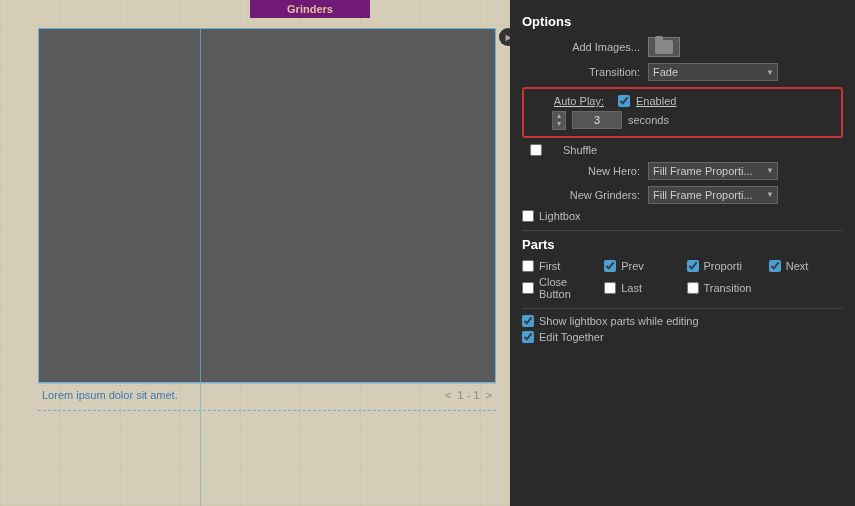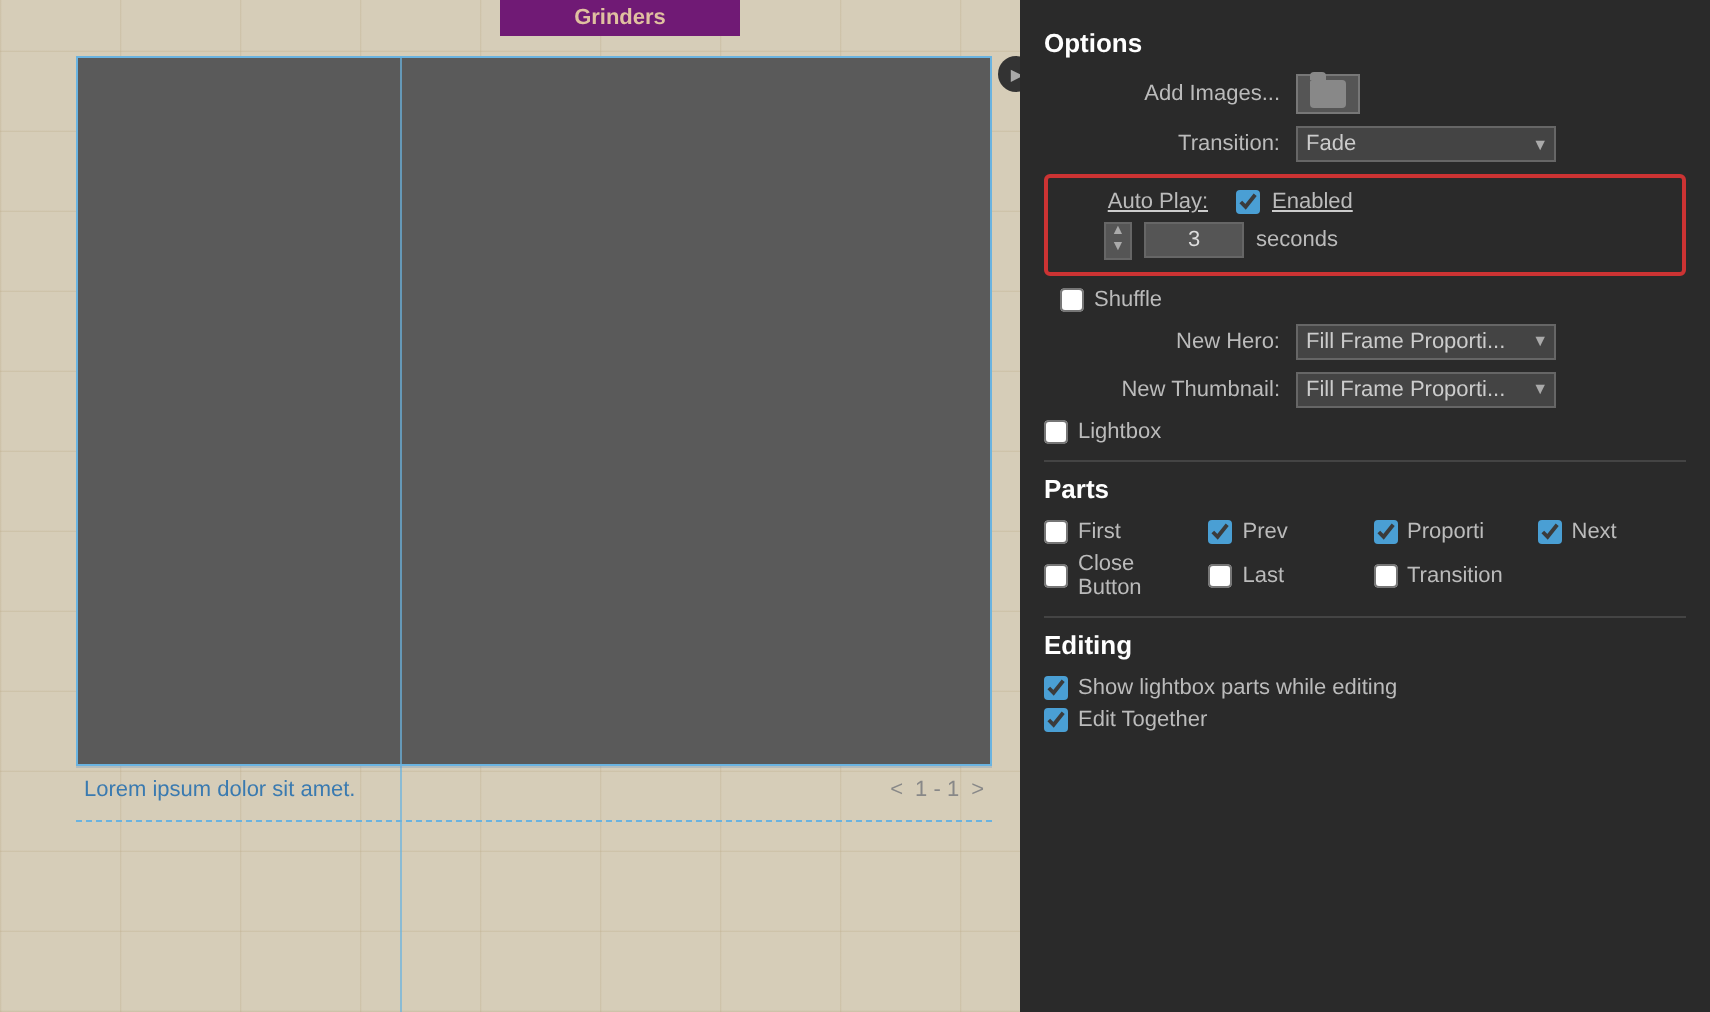--- a/index.html
+++ b/index.html
@@ -260,21 +260,21 @@
     }
 
     .seconds-label {
       color: #bbb;
       font-size: 11px;
     }
 
     .shuffle-row {
       display: flex;
       align-items: flex-start;
-      gap: 5px;
+      gap: 21px;
       margin-bottom: 6px;
       margin-left: 8px;
     }
 
     .checkbox-label {
       color: #bbb;
       font-size: 11px;
     }
 
     input[type="checkbox"] {
@@ -416,21 +416,21 @@
   <div class="row">
     <span class="label">New Hero:</span>
     <div class="select-wrapper">
       <select class="select-box">
         <option>Fill Frame Proporti...</option>
       </select>
     </div>
   </div>
 
   <div class="row">
-    <span class="label">New Thumbnail:</span>
+    <span class="label">New Grinders:</span>
     <div class="select-wrapper">
       <select class="select-box">
         <option>Fill Frame Proporti...</option>
       </select>
     </div>
   </div>
 
   <div class="lightbox-row">
     <input type="checkbox" style="">
     <span class="checkbox-label">Lightbox</span>
@@ -470,21 +470,20 @@
       <span class="part-label">Last</span>
     </div>
     <div class="part-item">
       <input type="checkbox" style="">
       <span class="part-label">Transition</span>
     </div>
   </div>
 
   <hr class="divider">
 
-  <div class="section-title">Editing</div>
 
   <div class="editing-item">
     <input type="checkbox" checked="" style="">
     <span class="checkbox-label">Show lightbox parts while editing</span>
   </div>
 
   <div class="editing-item">
     <input type="checkbox" checked="" style="">
     <span class="checkbox-label">Edit Together</span>
   </div>

